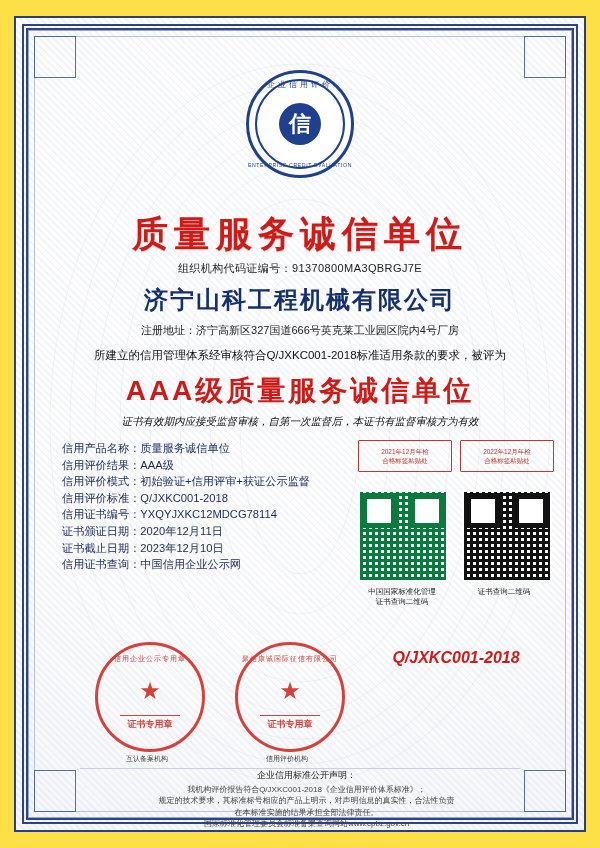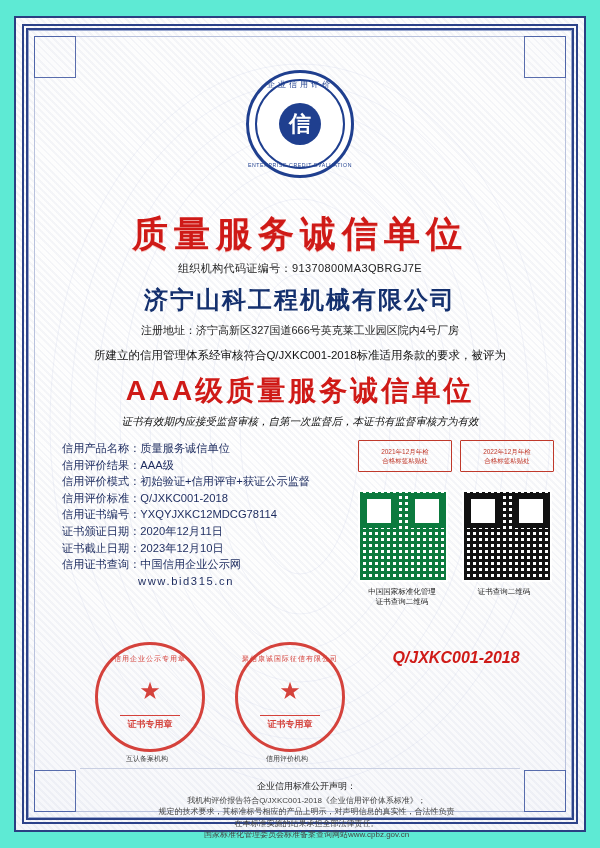--- a/index.html
+++ b/index.html
@@ -1,19 +1,19 @@
 <!DOCTYPE html>
 <html><head>
 <meta charset="utf-8">
 <style>
   html,body{margin:0;padding:0;background:#f2f2f0;}
   body{font-family:"Liberation Sans","DejaVu Sans",sans-serif;}
   .page{
     position:relative;width:600px;height:848px;overflow:hidden;
-    background:#5eead4;
+    background:#fde047;
   }
   
   .frame-outer{
     position:absolute;left:14px;top:16px;right:14px;bottom:16px;
     border:2px solid #2a3f82;
     background:
       repeating-linear-gradient(45deg, rgba(42,63,130,.045) 0 2px, rgba(255,255,255,0) 2px 5px),
       radial-gradient(circle at 50% 38%, #ffffff 0%, #fdfdfd 55%, #f5f6fa 100%);
   }
   .frame-mid{
@@ -172,21 +172,21 @@
     font-size:9px;color:#333;
   }
   .std-query{
     position:absolute;right:6px;top:680px;width:250px;text-align:right;
     font-size:9.5px;color:#1b2a5e;line-height:13px;
   }
 
   
   .footer{
     position:absolute;left:27px;right:14px;top:728px;text-align:center;
-    font-size:8px;color:#444;line-height:11.5px;margin-top:11px;
+    font-size:8px;color:#444;line-height:11.5px;
   }
   .footer .ftitle{font-size:9px;color:#222;margin-bottom:2px;}
   .divider{
     position:absolute;left:40px;right:40px;top:726px;height:1px;background:#c9cfe2;
   }
 </style>
 </head>
 <body>
 
 <div class="page">
@@ -232,21 +232,20 @@
 
     <div class="details" id="detail-list">
         <div class="row"><span class="lbl">信用产品名称：</span><span class="val">质量服务诚信单位</span></div>
         <div class="row"><span class="lbl">信用评价结果：</span><span class="val">AAA级</span></div>
         <div class="row"><span class="lbl">信用评价模式：</span><span class="val">初始验证+信用评审+获证公示监督</span></div>
         <div class="row"><span class="lbl">信用评价标准：</span><span class="val">Q/JXKC001-2018</span></div>
         <div class="row"><span class="lbl">信用证书编号：</span><span class="val">YXQYJXKC12MDCG78114</span></div>
         <div class="row"><span class="lbl">证书颁证日期：</span><span class="val">2020年12月11日</span></div>
         <div class="row"><span class="lbl">证书截止日期：</span><span class="val">2023年12月10日</span></div>
         <div class="row"><span class="lbl">信用证书查询：</span><span class="val">中国信用企业公示网</span></div>
-        <div class="website">www.bid315.cn</div>
       </div>
 
     <div class="stick-labels" id="stickers">
         <div class="stick" style="white-space: pre-line;">2021年12月年检
 合格标签粘贴处</div>
         <div class="stick" style="white-space: pre-line;">2022年12月年检
 合格标签粘贴处</div>
       </div>
 
     <div class="qr-row">

